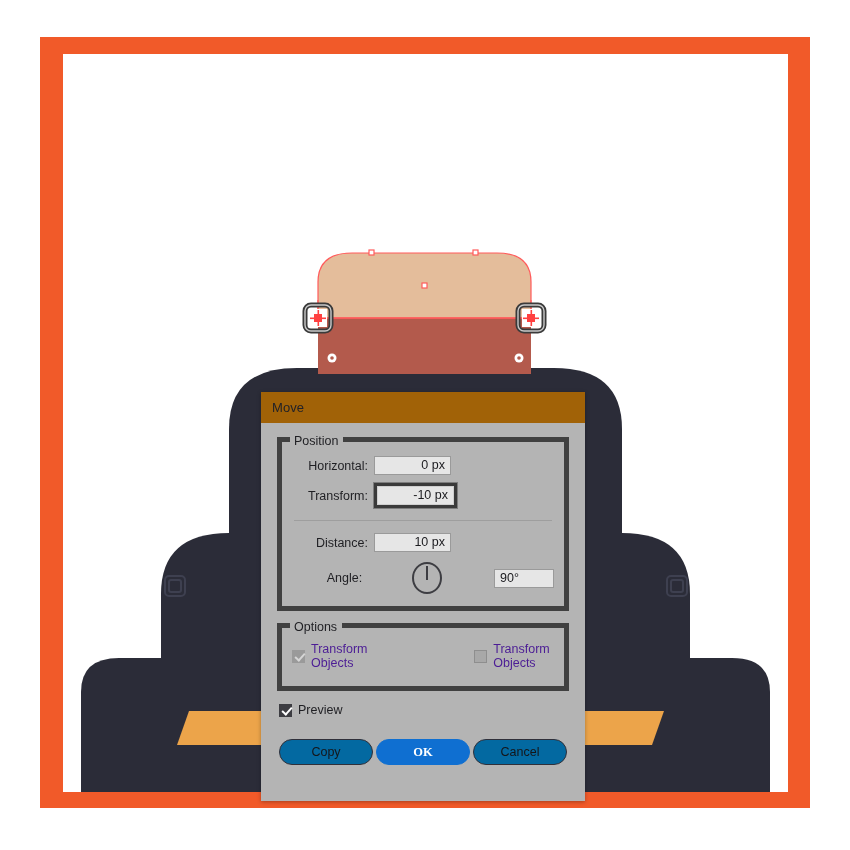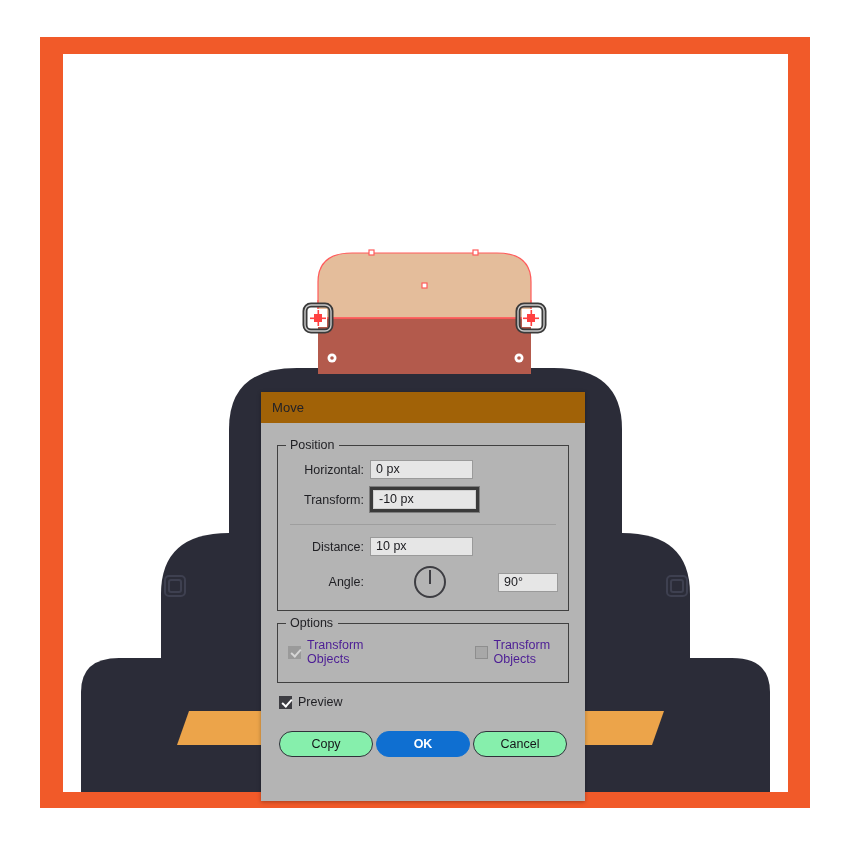--- a/index.html
+++ b/index.html
@@ -82,22 +82,22 @@
   }
   .dialog-body {
     position: relative;
     padding: 14px 16px 0 16px;
     box-sizing: border-box;
   }
 
   
   .group {
     position: relative;
-    border: 1px solid #404040;
-    margin: 8px 0 12px 0;
+    border: 5px solid #404040;
+    margin: 0 0 12px 0;
     padding: 14px 10px 12px 10px;
     box-sizing: border-box;
   }
   .group-legend {
     position: absolute;
     top: -8px;
     left: 8px;
     background: #b4b4b4;
     padding: 0 5px 0 4px;
     font-size: 12.5px;
@@ -124,21 +124,21 @@
     border: 1px solid #9a9a9a;
     height: 19px;
     line-height: 19px;
     font-size: 12.5px;
     color: #1b1b1f;
     padding: 0 5px;
     box-sizing: border-box;
     outline: none;
     font-family: "Liberation Sans", sans-serif;
   }
-  .field-wide { width: 103px; }
+  .field-wide { width: 77px; text-align: right; }
   .field-angle { width: 60px; }
 
   .field-focus-wrap {
     display: inline-block;
     border: 3px solid #3a3a3a;
     background: #3a3a3a;
     box-shadow: 0 0 0 1px #7d7d7d;
     line-height: 0;
   }
   .field-focus-wrap .field {
@@ -229,30 +229,31 @@
     font-size: 12.5px;
     display: flex;
     align-items: center;
     justify-content: center;
     box-sizing: border-box;
     font-family: "Liberation Sans", sans-serif;
     cursor: default;
   }
   .btn-secondary {
     width: 94px;
-    background: #86efac;
+    background: #0369a1;
     border: 1px solid #30303a;
     color: #151519;
   }
   .btn-primary {
     width: 94px;
     background: #0f6fd1;
     border: 1px solid #0f6fd1;
     color: #ffffff;
     font-weight: bold;
+    font-family: Liberation Serif, serif;
   }
 </style>
 </head>
 <body>
 
 <div id="stage">
 
   <div class="frame"></div>
   <div class="frame-inner"></div>
 

